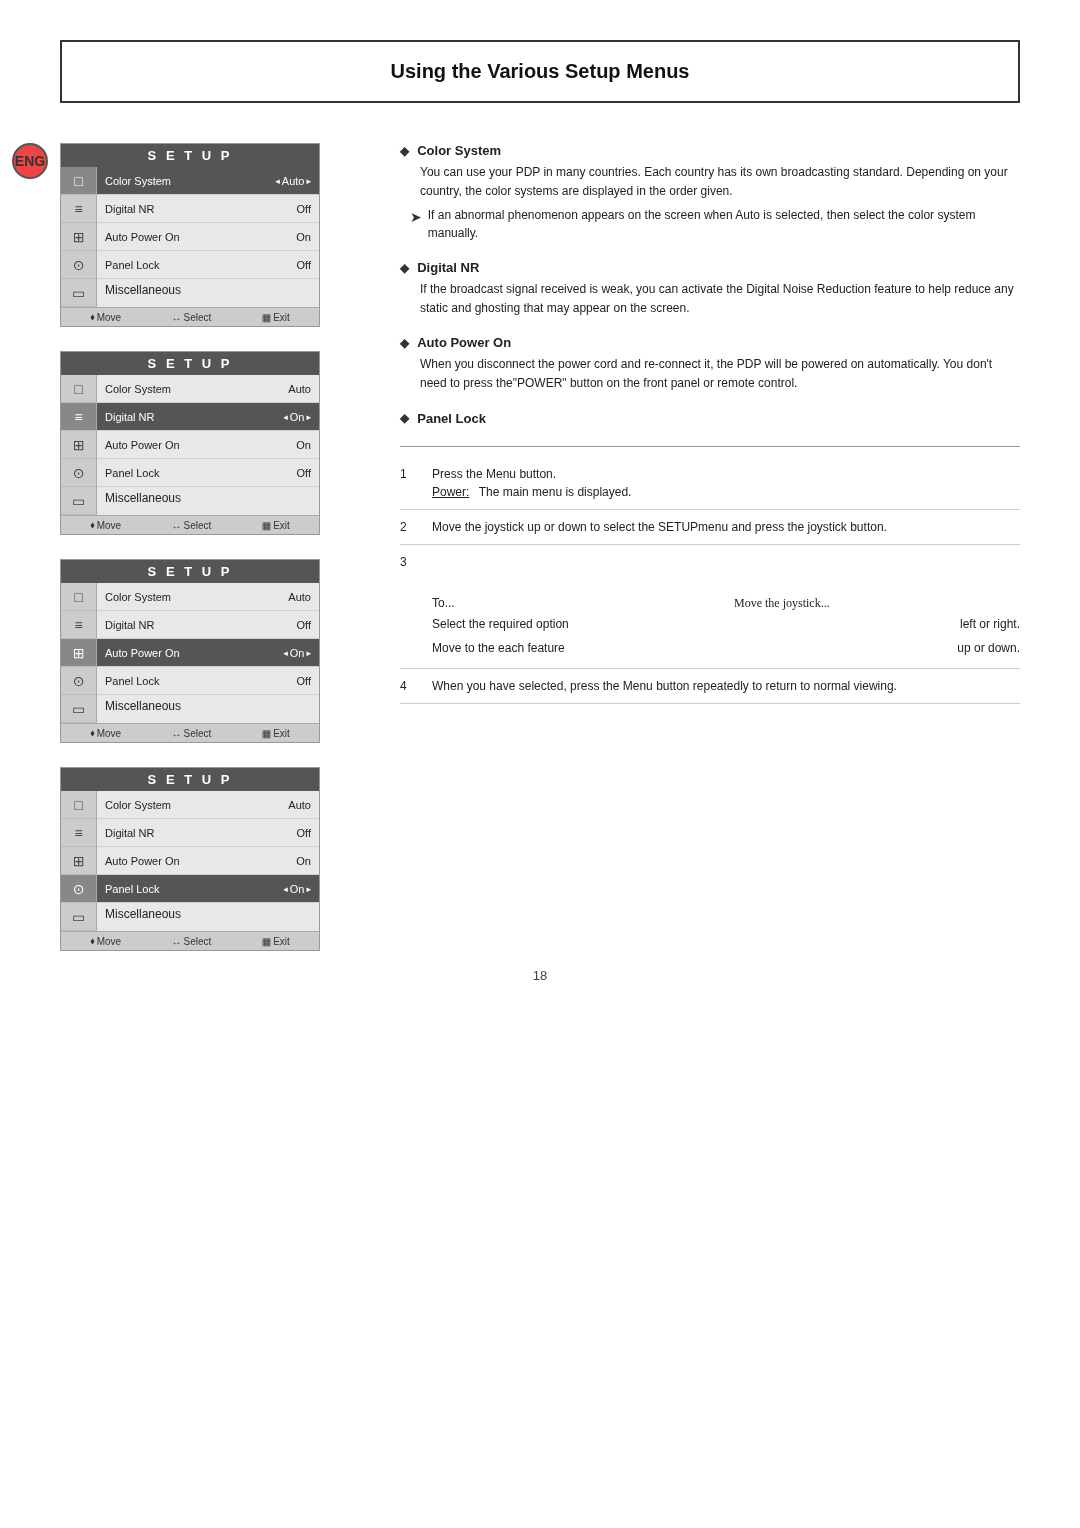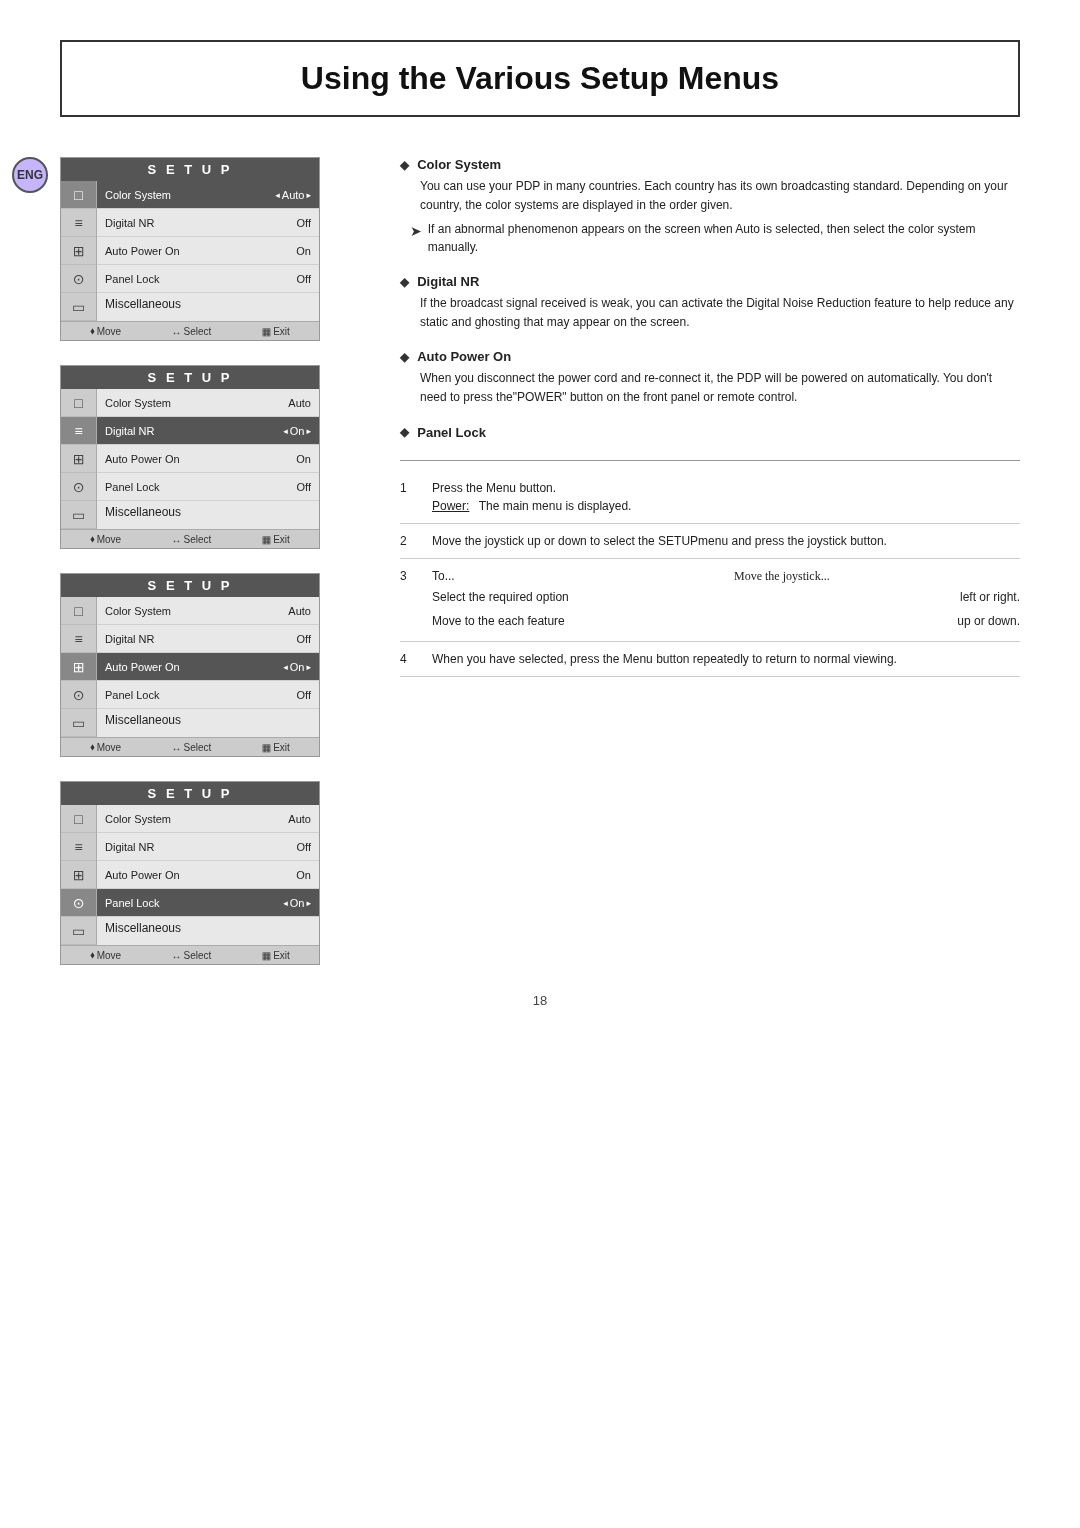--- a/index.html
+++ b/index.html
@@ -22,21 +22,21 @@
     }
 
     
     .title-section {
       border: 2px solid #333;
       padding: 18px 30px;
       margin-bottom: 40px;
       text-align: center;
     }
     .page-title {
-      font-size: 32px;
+      font-size: 20px;
       font-weight: bold;
       color: #111;
     }
 
     
     .main-content {
       display: flex;
       gap: 40px;
       margin-top: 10px;
     }
@@ -52,24 +52,24 @@
       position: absolute;
       left: -48px;
       top: 0;
       width: 36px;
       height: 36px;
       border: 2px solid #555;
       border-radius: 50%;
       display: flex;
       align-items: center;
       justify-content: center;
-      font-size: 12px;
+      font-size: 14px;
       font-weight: bold;
       color: #333;
-      background: #c4b5fd;
+      background: #ef4444;
     }
 
     .menu-screens {
       display: flex;
       flex-direction: column;
       gap: 24px;
     }
 
     
     .setup-menu {
@@ -247,36 +247,37 @@
     }
 
     .result-label {
       text-decoration: underline;
       font-size: 12px;
     }
 
     .two-col-step {
       display: flex;
       gap: 16px;
+      margin-top: 41px;
     }
 
     .two-col-left { flex: 1; }
     .two-col-right { flex: 1; font-family: Liberation Serif, serif; }
 
     .step-sub-row {
       display: flex;
       justify-content: space-between;
       font-size: 12px;
       padding: 3px 0;
     }
 
     
     .page-number {
       text-align: center;
-      margin-top: 28px;
+      margin-top: 17px;
       font-size: 13px;
       color: #444;
     }
 
     
     .misc-row {
       height: 22px;
       padding: 2px 8px;
       font-size: 12px;
       color: #222;

